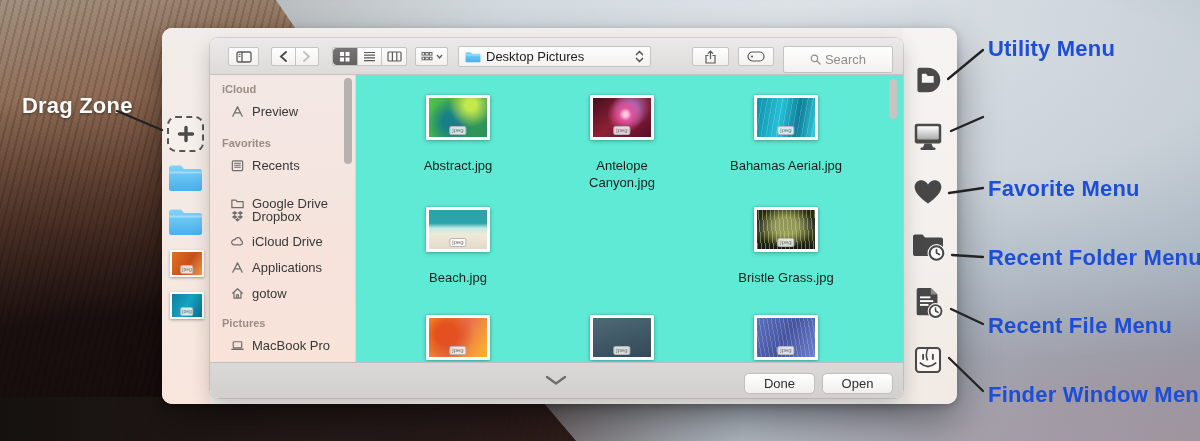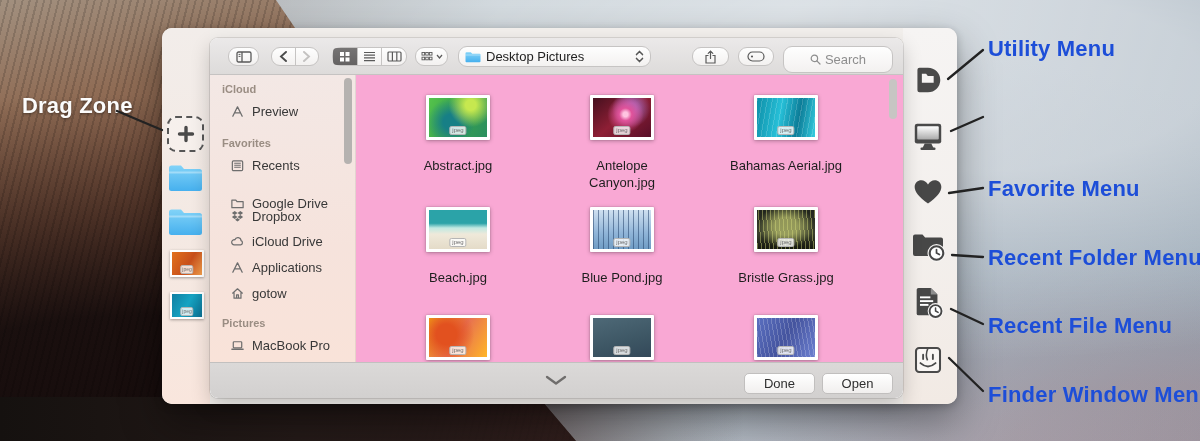--- a/index.html
+++ b/index.html
@@ -37,39 +37,39 @@
   .t-strip-orange{background:linear-gradient(120deg,#e2711d 0%,#c74f1b 55%,#f29e4c 100%);}
   .t-strip-teal{background:linear-gradient(120deg,#0f7fa3 0%,#16a3c2 50%,#0b6e91 100%);}
   
   .rmenu{position:absolute;left:748px;width:36px;height:36px;display:flex;align-items:center;justify-content:center;}
   
   .dialog{position:absolute;left:48px;top:10px;width:693px;height:360px;border-radius:8px;background:#fff;
     box-shadow:0 0 0 1px rgba(0,0,0,.1),0 8px 20px rgba(0,0,0,.2);overflow:hidden;}
   .toolbar{position:absolute;left:0;top:0;width:100%;height:37px;
     background:linear-gradient(#ebe9e9,#dddbda);border-bottom:1px solid #c5c3c2;box-sizing:border-box;}
   .tbtn{position:absolute;top:9px;height:19px;background:linear-gradient(#fefefe,#f3f1f0);
-    border:1px solid #c6c4c3;border-radius:9px;box-sizing:border-box;
+    border:1px solid #c6c4c3;border-radius:2px;box-sizing:border-box;
     display:flex;align-items:center;justify-content:center;}
   .seg{display:flex;align-items:center;justify-content:center;flex:1;height:100%;}
   .seg.sel{background:linear-gradient(#767474,#646262);border-radius:4px 0 0 4px;}
   .seg.mid{border-left:1px solid #c6c4c3;border-right:1px solid #c6c4c3;}
   .popup{display:flex;align-items:center;gap:5px;padding:0 6px;}
   .popup .lbl{flex:1;font-size:13px;color:#222;text-align:left;white-space:nowrap;}
   .searchfield{display:flex;align-items:center;justify-content:center;gap:4px;
     font-size:13px;color:#8e8e8e;}
   
   .sidebar{position:absolute;left:0;top:37px;width:146px;height:287px;overflow:hidden;
     background:linear-gradient(180deg,#f3e8e5 0%,#f6e3dc 60%,#f9e3d9 100%);
     border-right:1px solid rgba(0,0,0,.07);box-sizing:border-box;}
   .sb-h{position:absolute;left:12px;font-size:11px;font-weight:700;color:#9a8d83;}
   .sb-r{position:absolute;left:20px;height:20px;display:flex;align-items:center;gap:7px;
     font-size:13px;color:#383838;white-space:nowrap;}
   .sb-scroll{position:absolute;left:134px;top:3px;width:8px;height:86px;border-radius:4px;background:#b5b2b0;}
   
-  .content{position:absolute;left:146px;top:37px;width:547px;height:287px;background:#f9a8d4;}
+  .content{position:absolute;left:146px;top:37px;width:547px;height:287px;background:#5eead4;}
   .tile{position:absolute;width:164px;text-align:center;}
   .thumb{position:relative;display:inline-block;width:58px;height:39px;border:3px solid #fff;
     border-radius:1px;box-shadow:0 0 1px rgba(0,0,0,.4),0 1px 4px rgba(0,0,0,.3);}
   .badge{position:absolute;left:50%;transform:translateX(-50%);bottom:2px;font-size:6px;line-height:7px;
     color:#6f6f6f;background:rgba(255,255,255,.8);border:1px solid #b5b5b5;border-radius:2px;padding:0 2px;}
   .fname{display:block;margin:13px auto 0;width:130px;font-size:13px;line-height:17px;color:#1e1e1e;}
   .fname.narrow{width:84px;}
   .t-abstract{background:radial-gradient(circle at 72% 18%,#c6e84f 0 10%,transparent 42%),
     radial-gradient(circle at 38% 62%,#177f86 0 18%,transparent 55%),
     linear-gradient(115deg,#55c44b 0%,#3aa34b 45%,#2a8f5f 100%);}
@@ -355,24 +355,20 @@
         <span class="fname narrow">Antelope Canyon.jpg</span>
       </div>
       <div class="tile" style="left:348px;top:20px">
         <span class="thumb t-bahamas"><span class="badge">jpeg</span></span>
         <span class="fname">Bahamas Aerial.jpg</span>
       </div>
       <div class="tile" style="left:20px;top:132px">
         <span class="thumb t-beach"><span class="badge">jpeg</span></span>
         <span class="fname">Beach.jpg</span>
       </div>
-      <div class="tile" style="left:184px;top:132px">
-        <span class="thumb t-bluepond"><span class="badge">jpeg</span></span>
-        <span class="fname">Blue Pond.jpg</span>
-      </div>
       <div class="tile" style="left:348px;top:132px">
         <span class="thumb t-bristle"><span class="badge">jpeg</span></span>
         <span class="fname">Bristle Grass.jpg</span>
       </div>
       <div class="tile" style="left:20px;top:240px">
         <span class="thumb t-autumn"><span class="badge">jpeg</span></span>
       </div>
       <div class="tile" style="left:184px;top:240px">
         <span class="thumb t-slate"><span class="badge">jpeg</span></span>
       </div>

